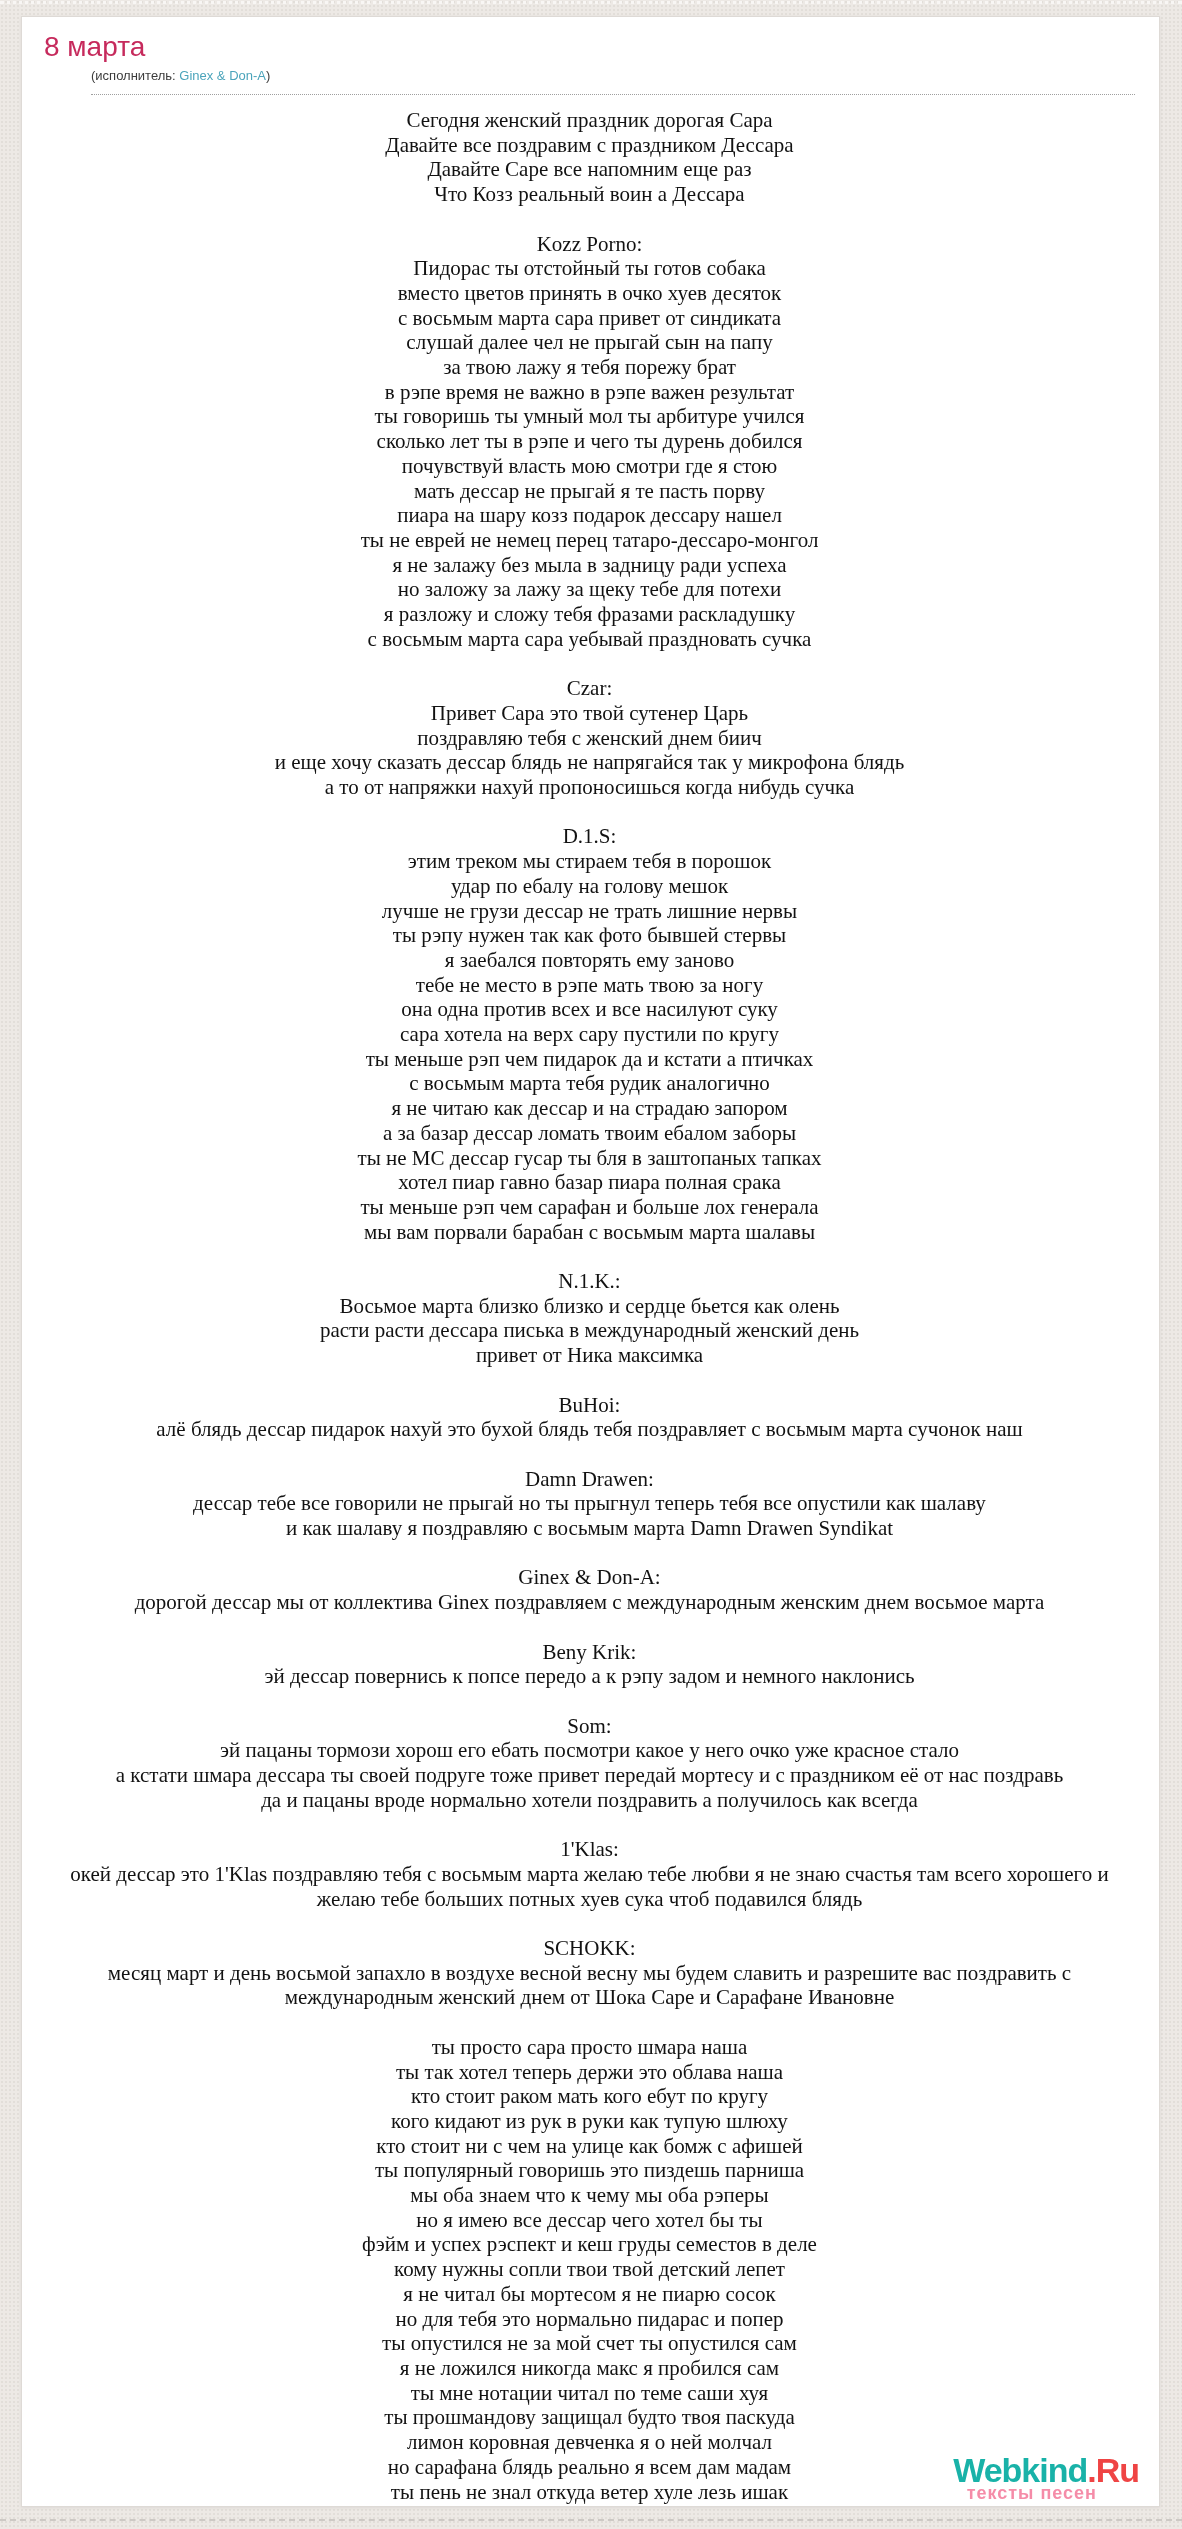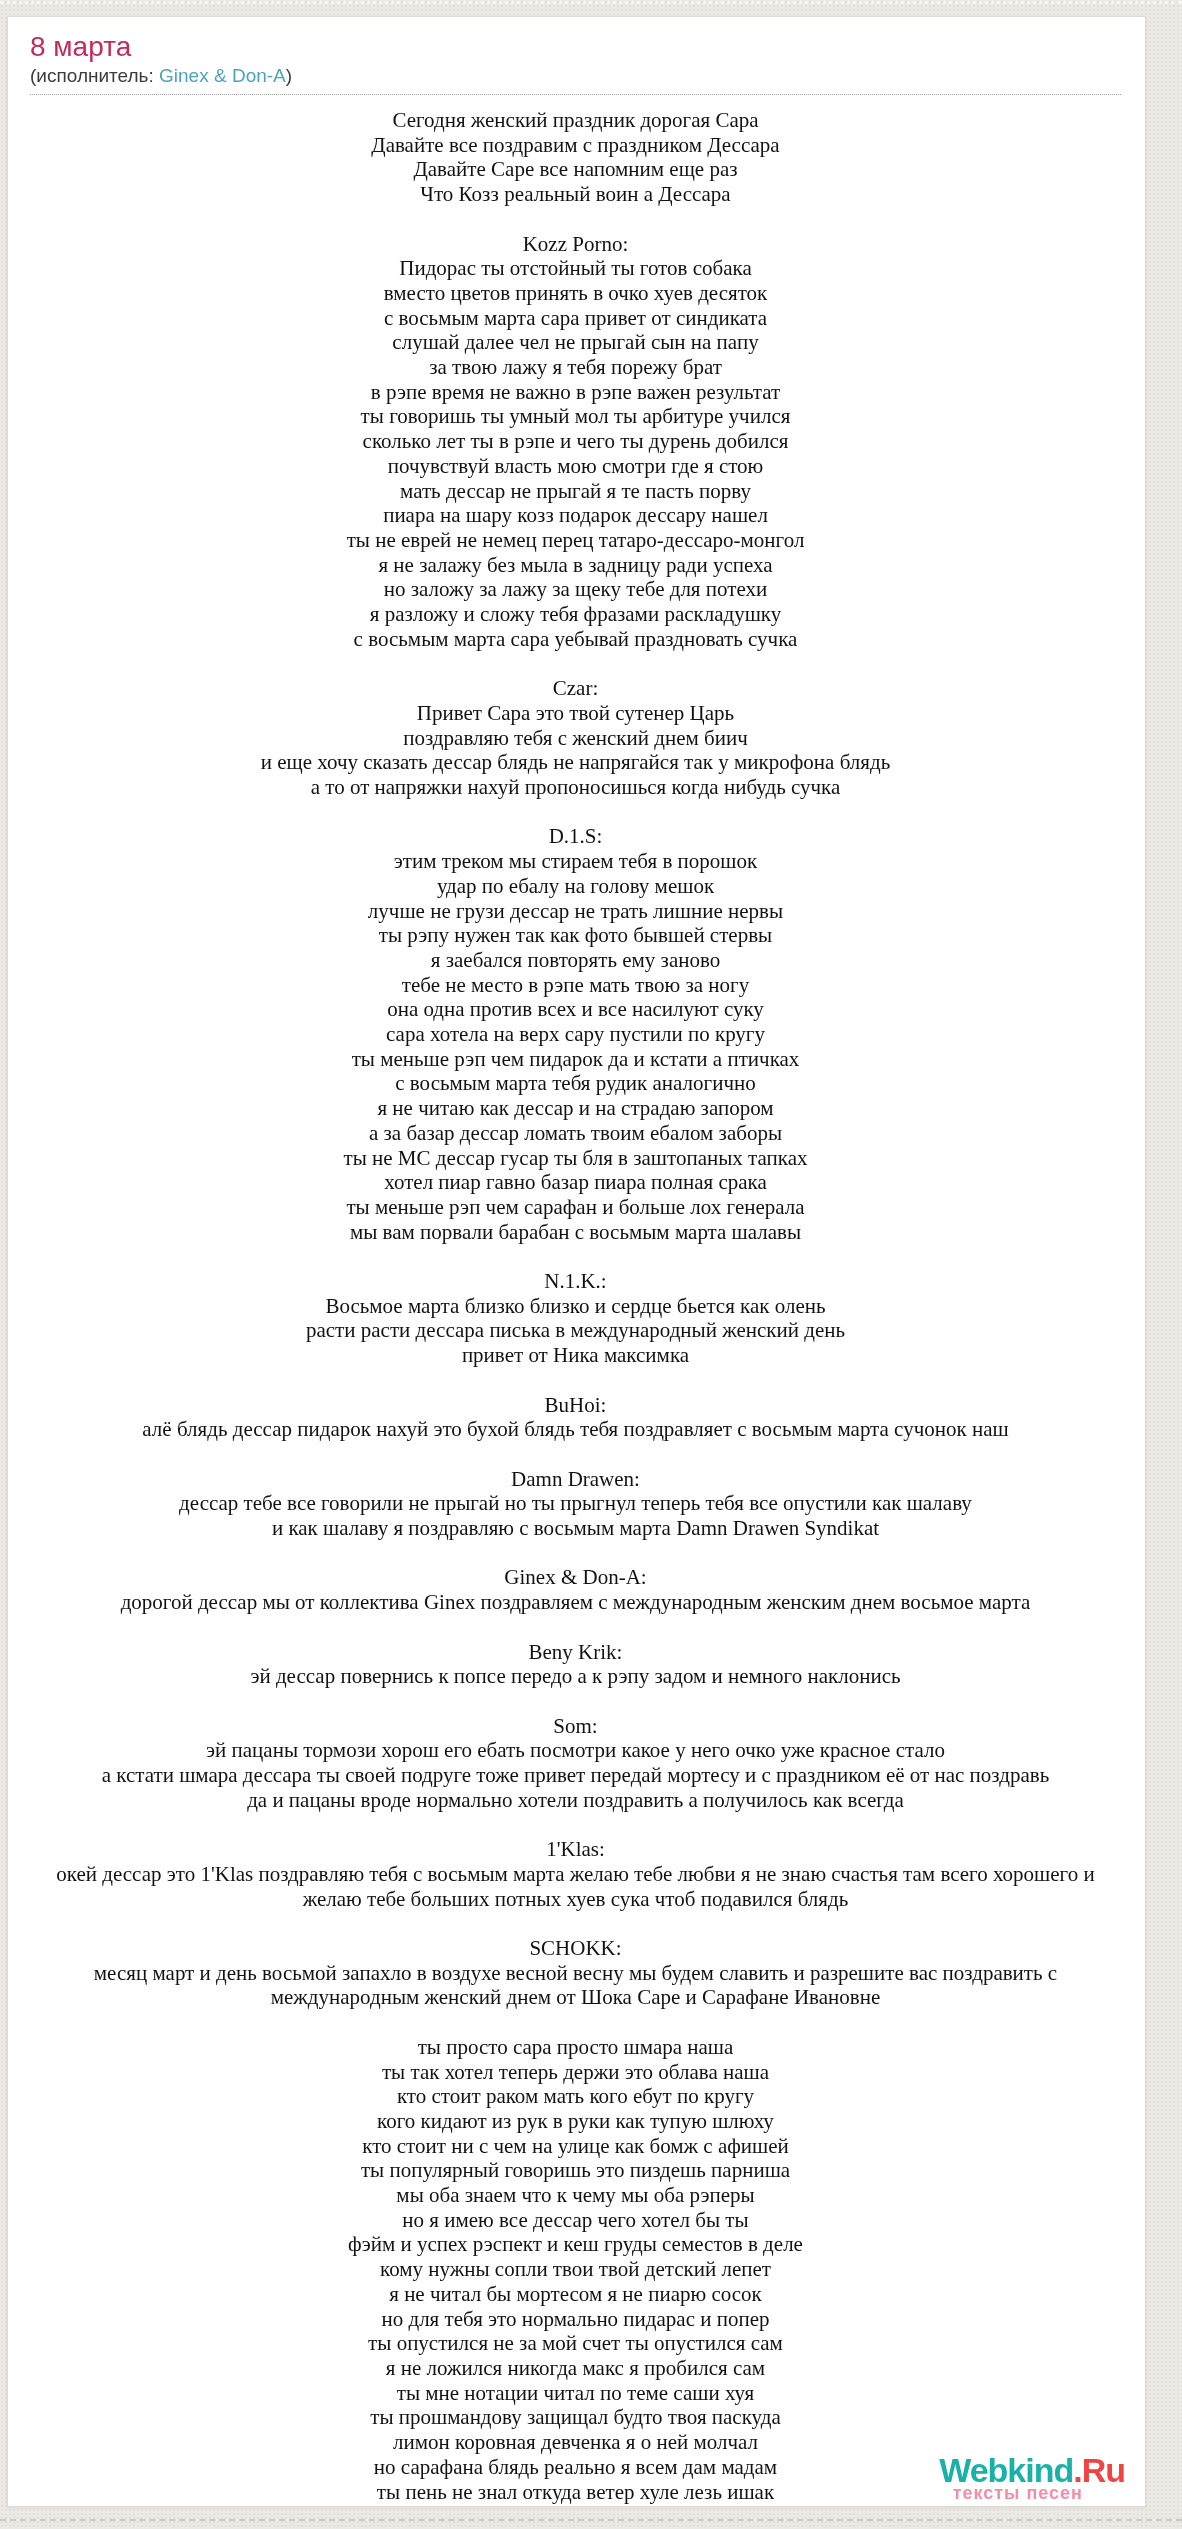--- a/index.html
+++ b/index.html
@@ -25,45 +25,46 @@
   }
   .bottom-dots {
     position: absolute;
     bottom: 8px;
     left: 0;
     width: 100%;
     border-top: 2px dashed #cdc9c5;
   }
   .card {
     position: absolute;
-    left: 7px;
+    left: 21px;
     top: 16px;
     width: 1139px;
     height: 2491px;
     box-sizing: border-box;
     background: #ffffff;
     border: 1px solid #deda d6;
     border: 1px solid #dedad6;
     box-shadow: 0 1px 3px rgba(0,0,0,0.07);
     padding: 12px 24px 0 22px;
     overflow: hidden;
   }
   .page-title {
     margin: 0;
     font-size: 28px;
     font-weight: 400;
     color: #c62a5c;
     line-height: 36px;
   }
   .artist-line {
-    font-size: 19px;
+    font-size: 13px;
     color: #3c3c3c;
     line-height: 22px;
     padding-bottom: 7px;
     border-bottom: 1px dotted #9f9f9f;
+    margin-left: 47px;
   }
   .artist-link {
     color: #4ba4bb;
     text-decoration: none;
     cursor: pointer;
   }
   .lyrics {
     margin-top: 13px;
     font-family: "Liberation Serif", "DejaVu Serif", serif;
     font-size: 21px;

